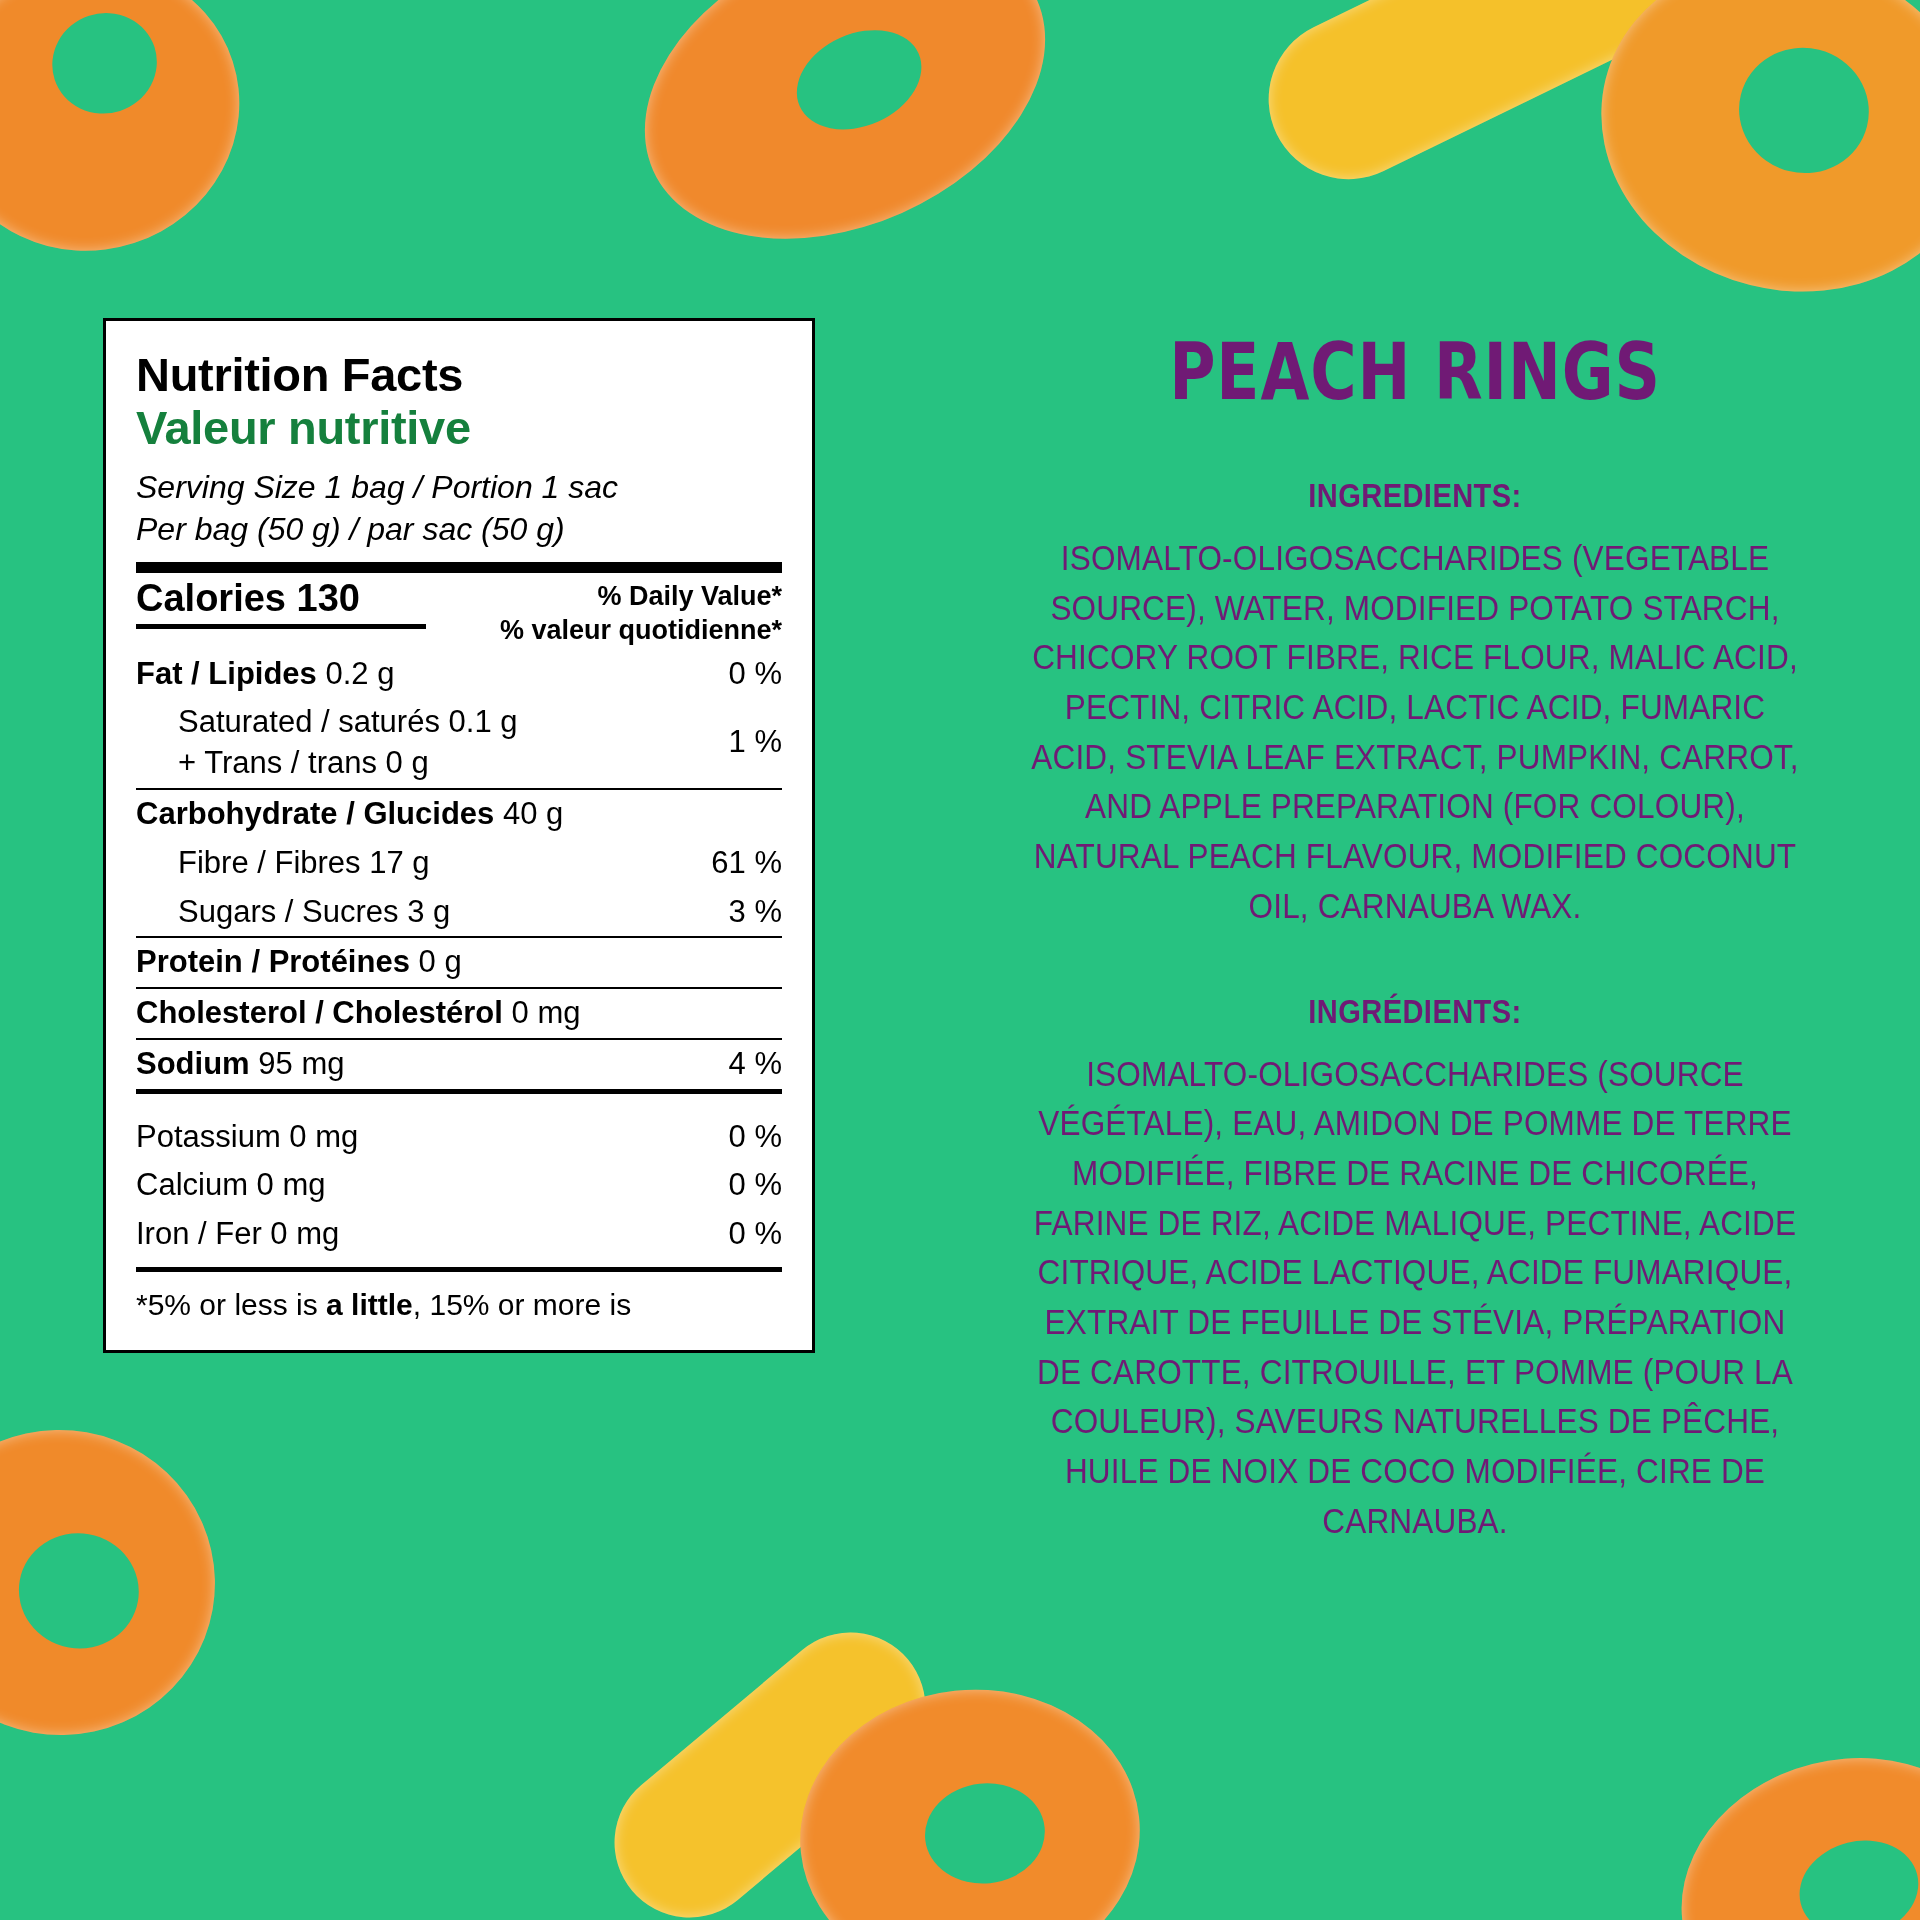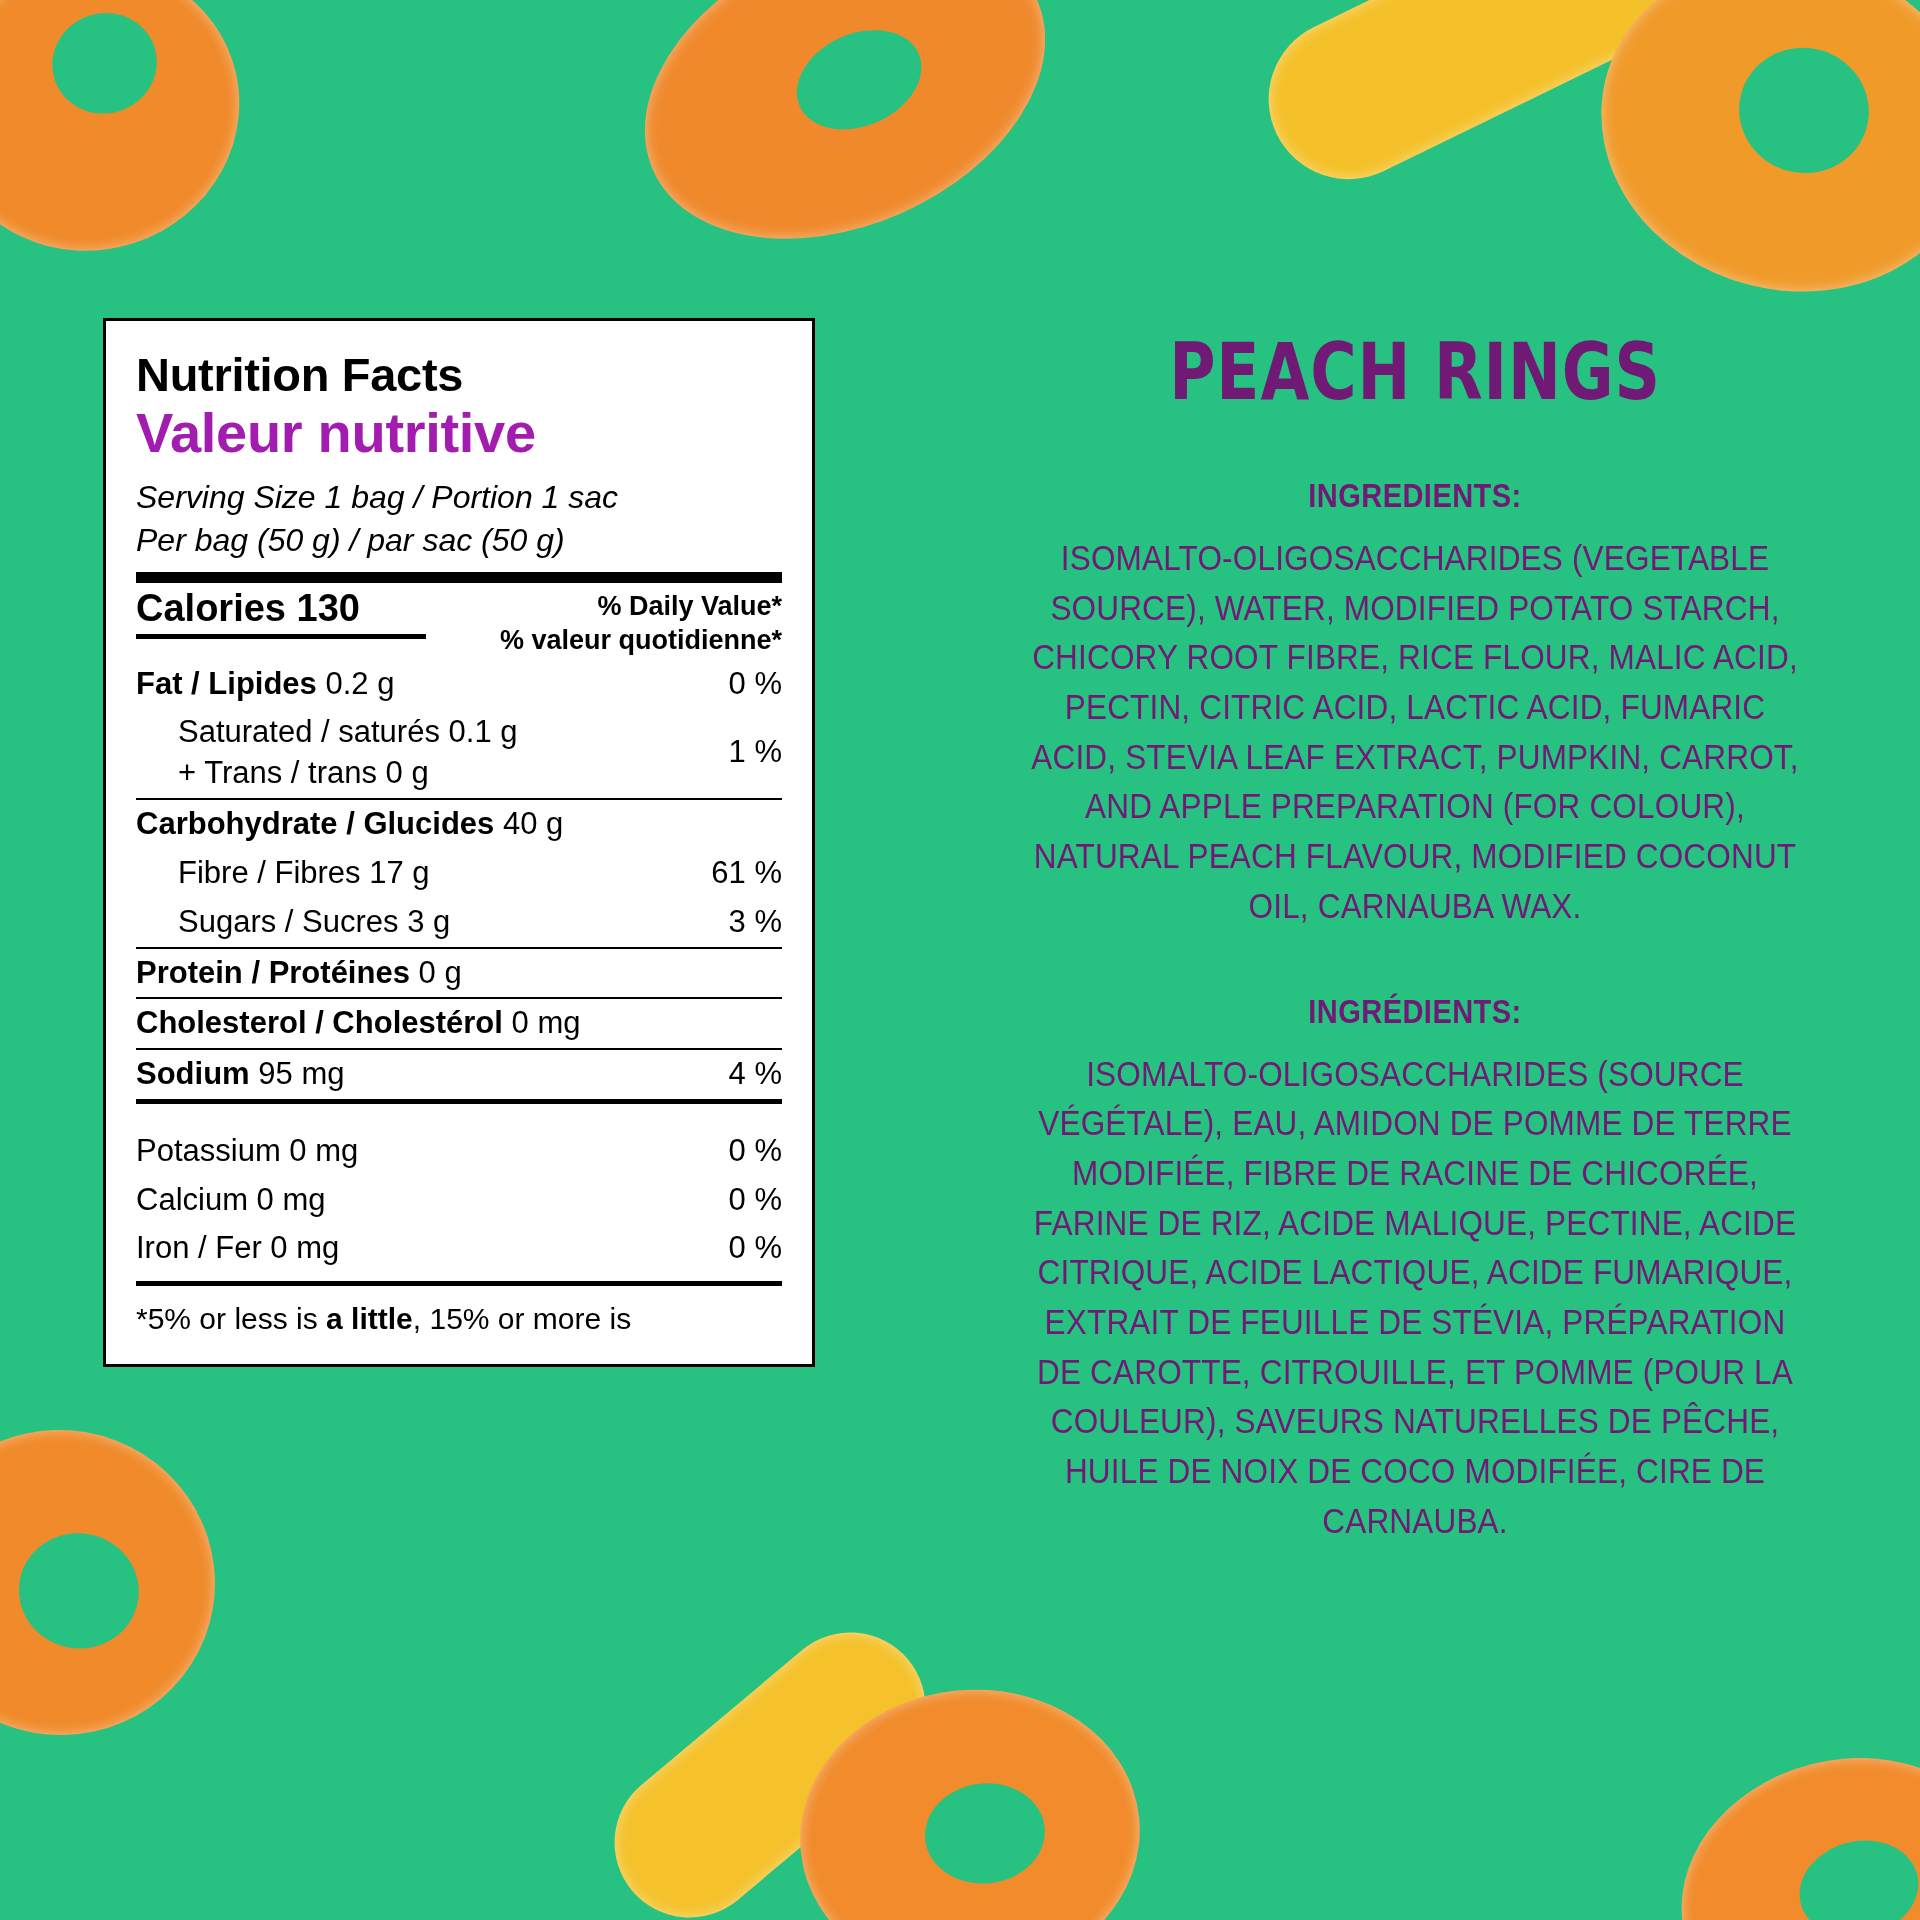--- a/index.html
+++ b/index.html
@@ -52,25 +52,25 @@
   }
 
   .nf-title-en {
     font-size: 47px;
     font-weight: bold;
     line-height: 1.12;
     letter-spacing: -0.3px;
     color: #000;
   }
   .nf-title-fr {
-    font-size: 56px;
+    font-size: 47px;
     font-weight: bold;
     line-height: 1.12;
     letter-spacing: -0.3px;
-    color: #a21caf;
+    color: #15803d;
     margin-bottom: 12px;
   }
 
   .serving {
     font-size: 32px;
     line-height: 1.32;
     color: #000;
     font-style: italic;
   }
 
@@ -280,21 +280,21 @@
   <div class="rule-thin"></div>
 
   <div class="row">
     <span class="lbl"><span class="b">Sodium</span>
       <span>95 mg</span></span>
     <span class="val">4 %</span>
   </div>
 
   <div class="rule-med"></div>
 
-  <div class="row" style="padding-top:8px;margin-top:20px;">
+  <div class="row" style="padding-top:24px;">
     <span class="lbl">Potassium 0 mg</span>
     <span class="val">0 %</span>
   </div>
 
   <div class="row">
     <span class="lbl">Calcium 0 mg</span>
     <span class="val">0 %</span>
   </div>
 
   <div class="row">

